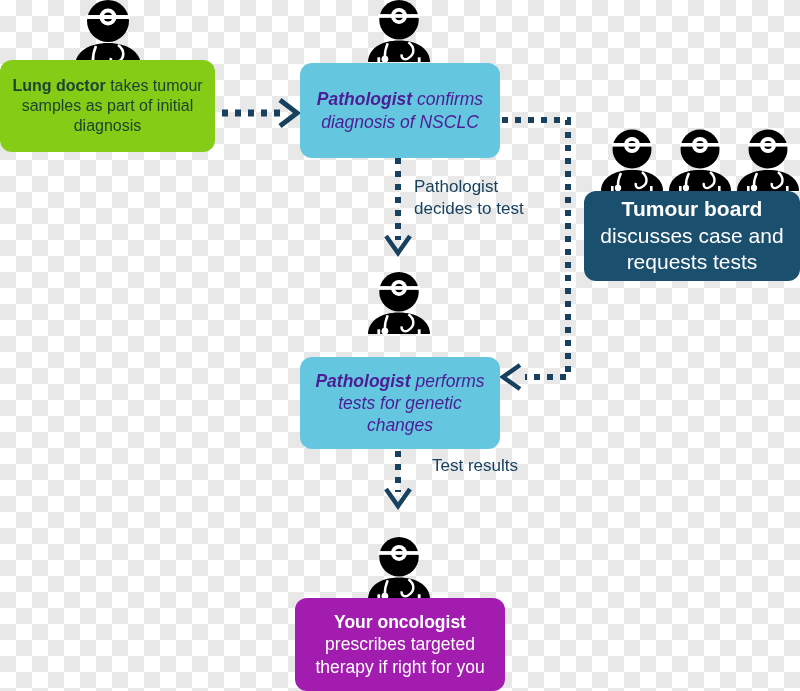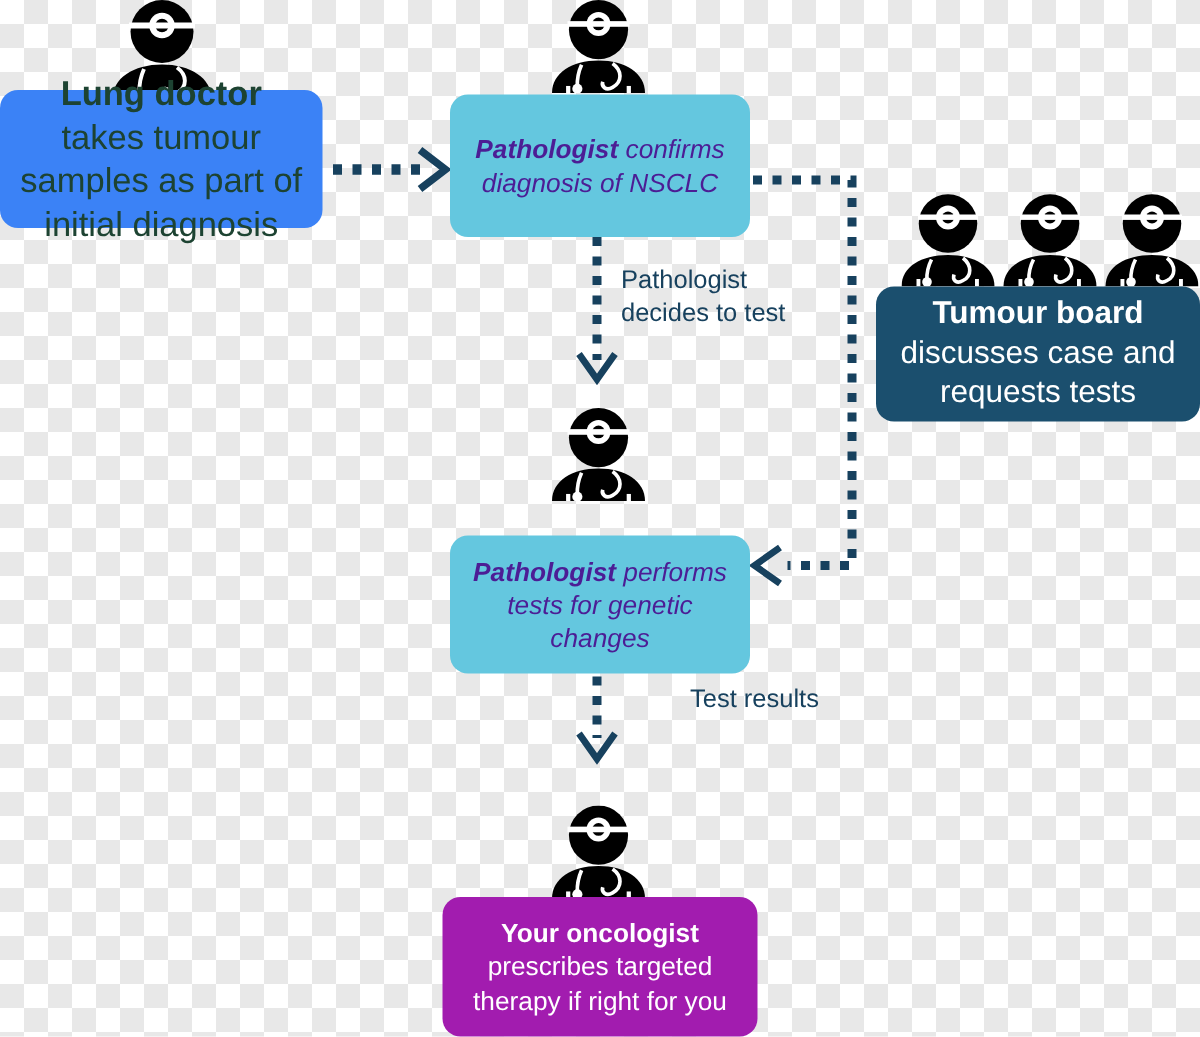--- a/index.html
+++ b/index.html
@@ -56,23 +56,23 @@
     align-items: center;
     justify-content: center;
     text-align: center;
     line-height: 1.26;
     padding: 6px 10px;
   }
   .node .txt { display: block; }
   .node b { font-weight: bold; }
 
   .node-yellow {
-    background: #3b82f6;
+    background: #84cc16;
     color: #1d4332;
-    font-size: 23px;
+    font-size: 16px;
   }
   .node-lightblue {
     background: #64C7DF;
     color: #4c1d95;
     font-size: 17.5px;
     font-style: italic;
   }
   .node-navy {
     background: #1B4F6E;
     color: #ffffff;
@@ -249,15 +249,15 @@
 
   <div class="node node-blue" style="left:295px; top:598px; width:210px; height:93px;">
     <span class="txt">
       <b>Your oncologist</b><span> prescribes targeted therapy if right for you</span>
     </span>
   </div>
 
   <div class="edge-label" style="left:414px; top:176px; width:150px;">Pathologist
 decides to test</div>
 
-  <div class="edge-label" style="left:416px; top:455px; width:150px;padding-left:44px;">Test results</div>
+  <div class="edge-label" style="left:432px; top:455px; width:150px;">Test results</div>
 
 </div>
 
 </body></html>

